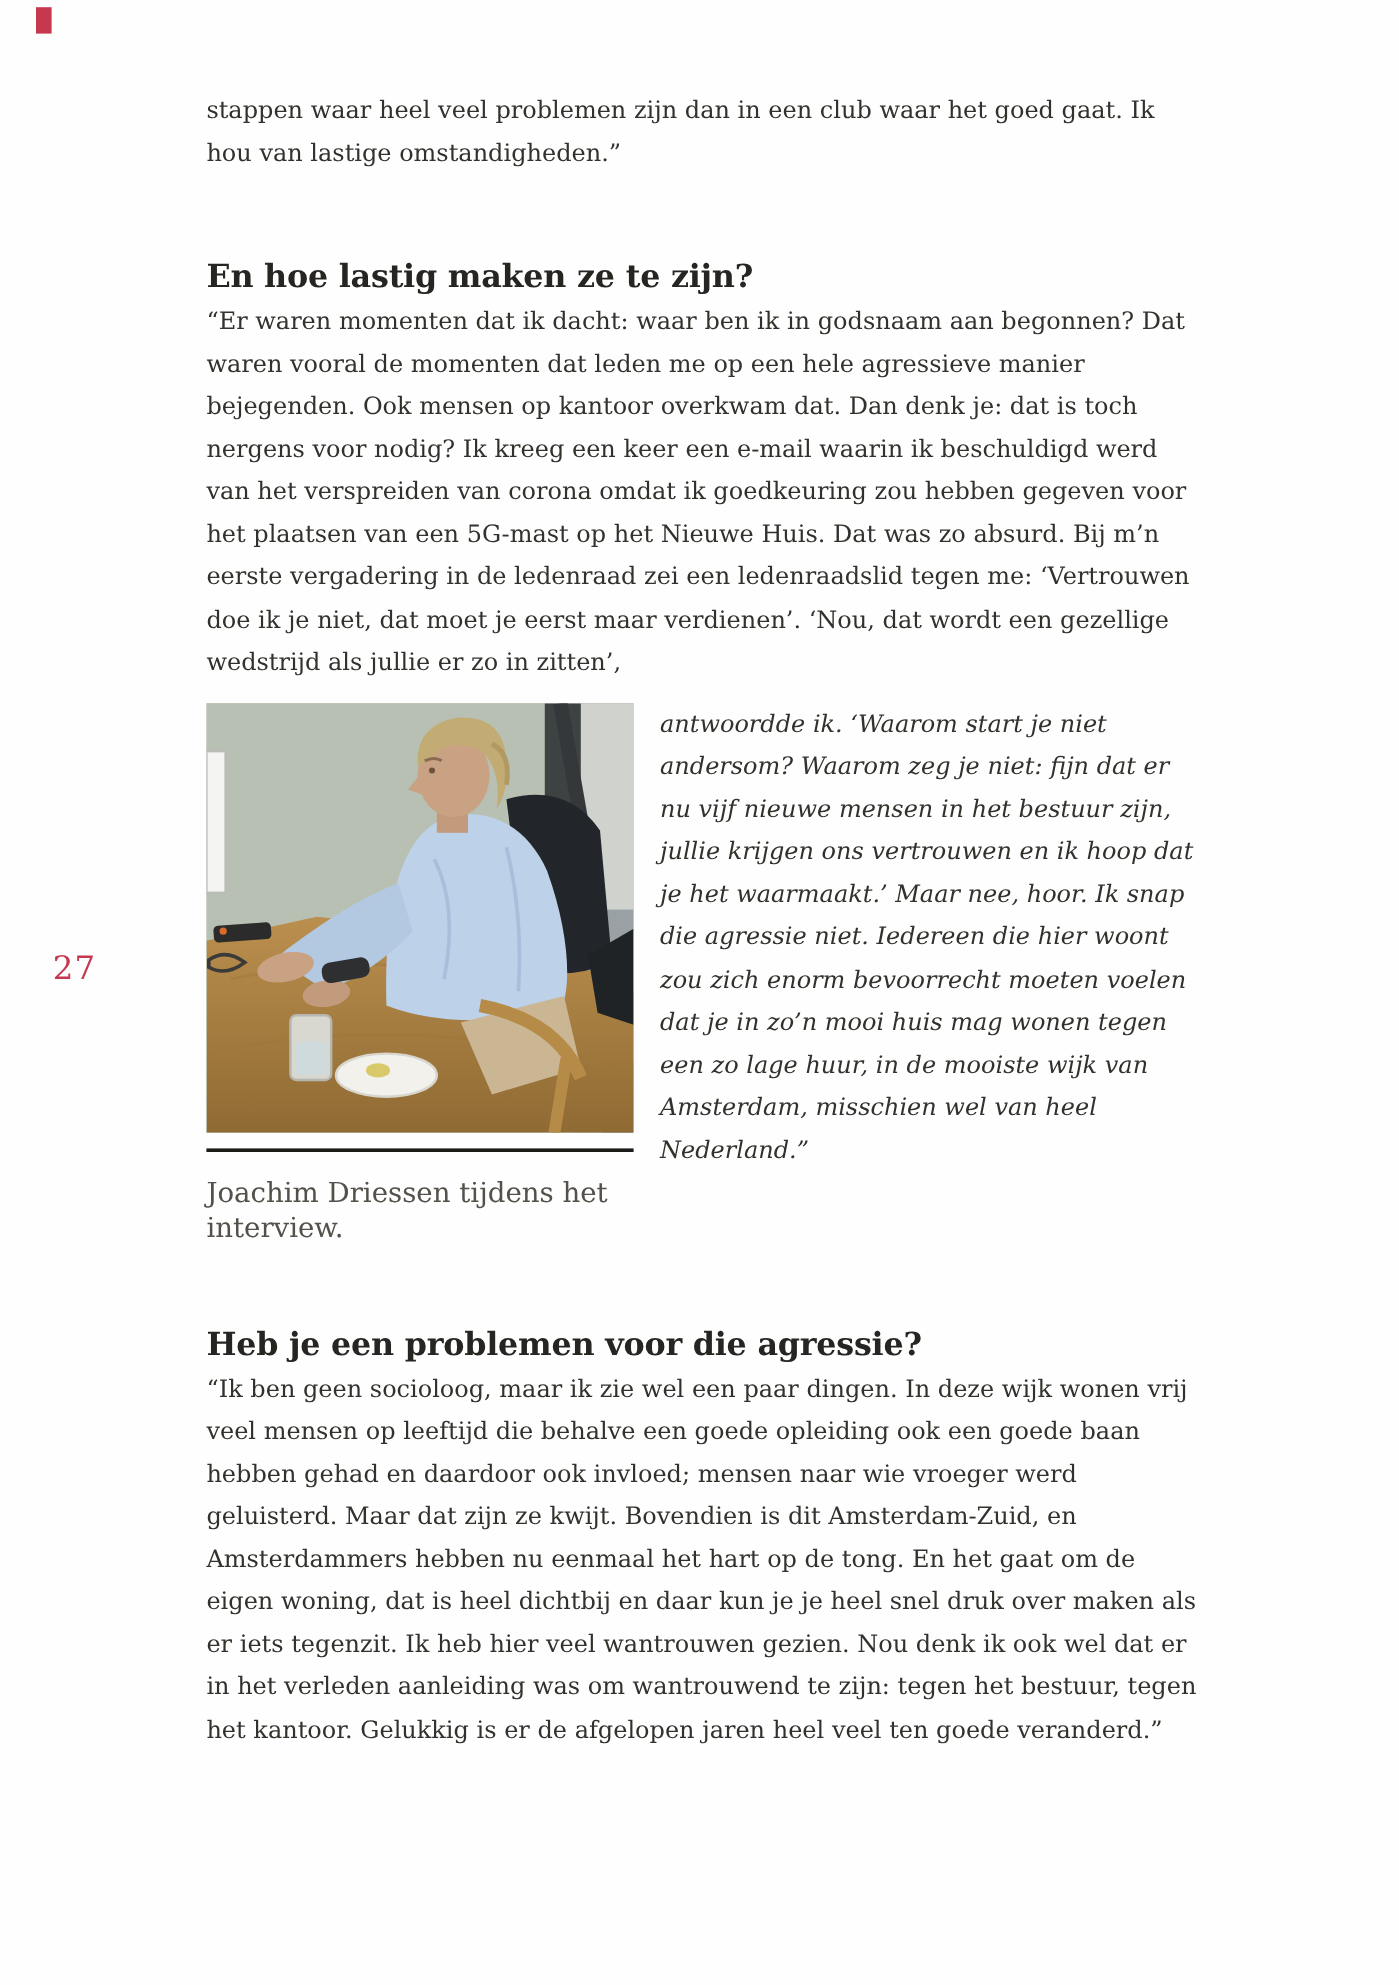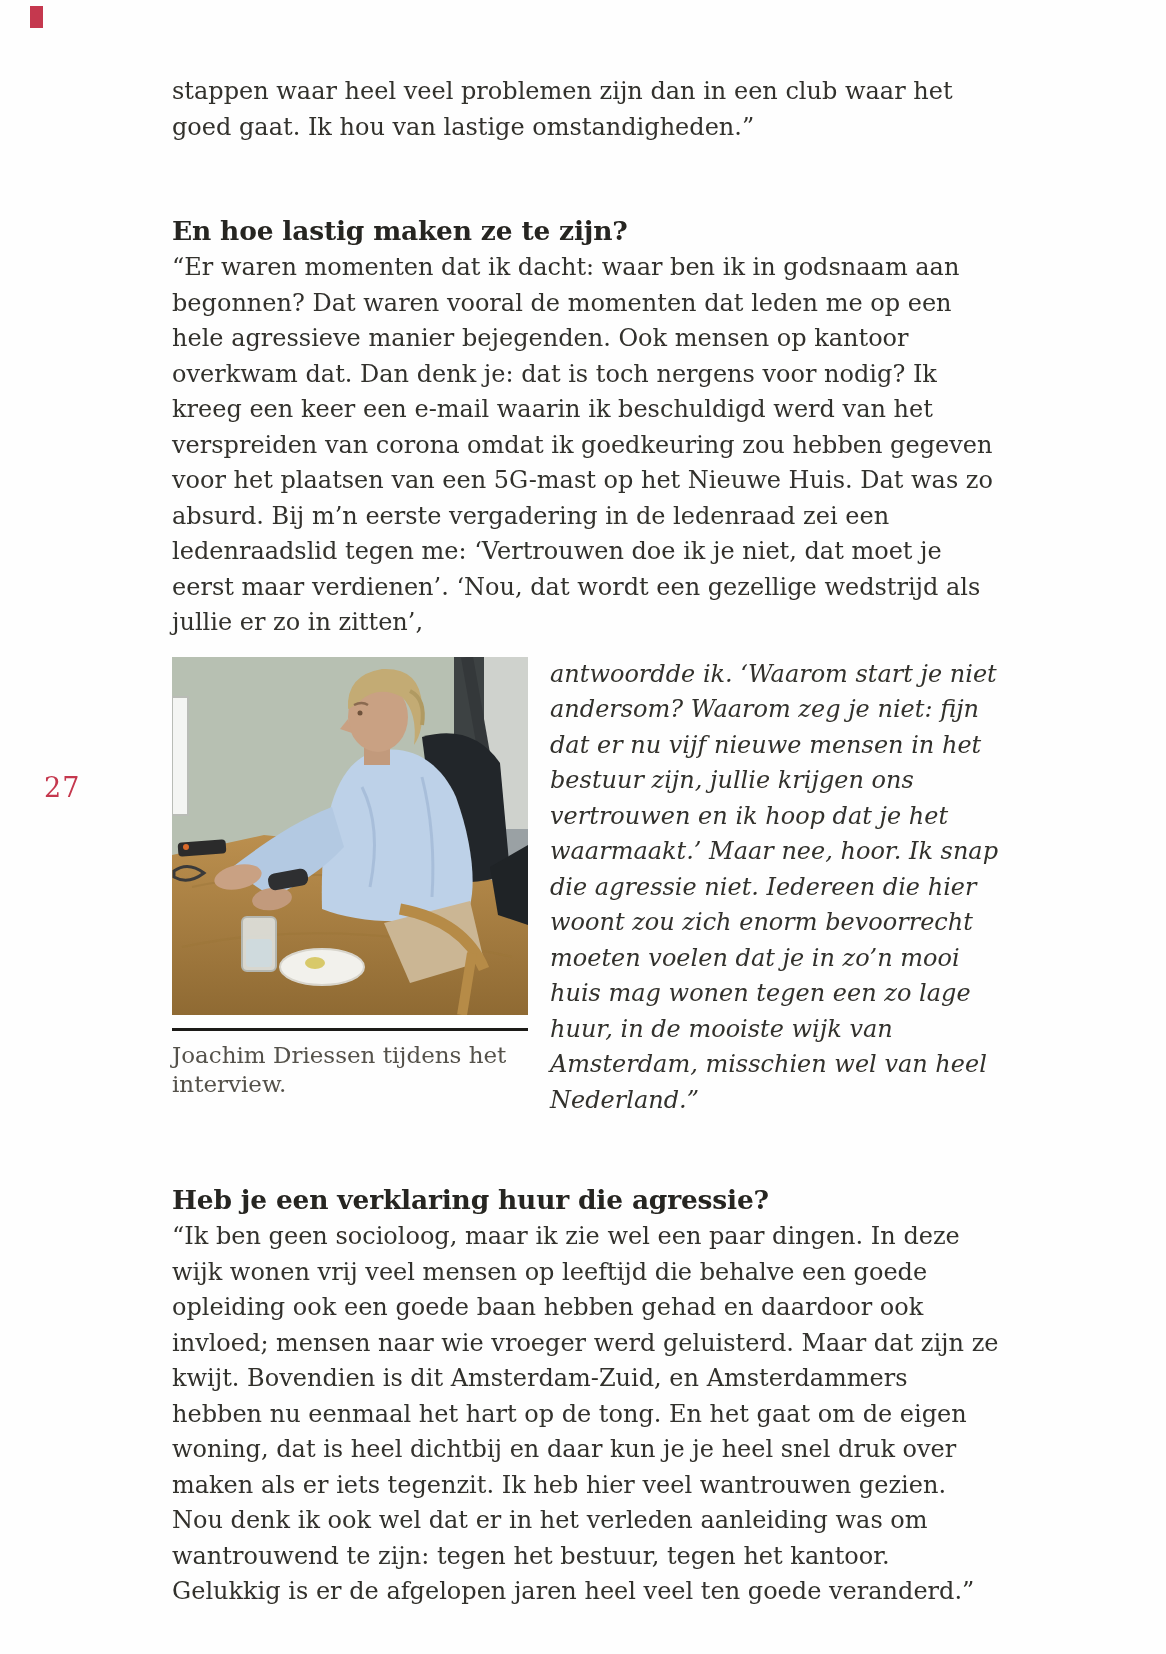--- a/index.html
+++ b/index.html
@@ -12,44 +12,44 @@
     color:#32312c;
     overflow:hidden;
     box-sizing:border-box;
     padding:74px 166px 0 172px;
   }
   .corner-tab{
     position:absolute;left:30px;top:6px;width:13px;height:22px;
     background:#c5384e;
   }
   .page-number{
-    position:absolute;left:44px;top:772px;
+    position:absolute;left:44px;top:792px;
     font-size:27px;color:#c5384e;letter-spacing:1px;
   }
   .lead,.body{
-    margin:0;font-size:24px;line-height:35.5px;color:#32312c;
+    margin:0;font-size:20px;line-height:35.5px;color:#32312c;
     text-align:left;
   }
   .question{
     margin:68px 0 2px 0;font-size:26.5px;line-height:35px;
     font-weight:bold;color:#262521;letter-spacing:-0.2px;
   }
   .media-row{
     display:flex;gap:22px;margin-top:16px;align-items:flex-start;
   }
   figure{margin:0;flex:0 0 356px;width:356px;}
   .photo{
     width:356px;height:358px;overflow:hidden;background:#b7c0b2;
   }
   .photo svg{display:block;width:100%;height:100%;}
   .caption-rule{
     width:356px;height:3px;background:#1c1b18;margin-top:13px;
   }
   figcaption{
-    margin-top:10px;font-size:23px;line-height:29px;color:#54514a;
+    margin-top:21px;font-size:23px;line-height:29px;color:#54514a;
   }
   .beside{flex:1 1 auto;font-style:italic;}
   .question.second{margin-top:64px;}
 </style>
 </head>
 <body>
 
 <div class="page">
 
   <div class="corner-tab"></div>
@@ -130,18 +130,18 @@
             <ellipse cx="143" cy="306" rx="10" ry="6" fill="#d8c96a"></ellipse>
           </svg>
         </div>
         <div class="caption-rule"></div>
         <figcaption>Joachim Driessen tijdens het interview.</figcaption>
       </figure>
 
       <p class="body beside">antwoordde ik. ‘Waarom start je niet andersom? Waarom zeg je niet: fijn dat er nu vijf nieuwe mensen in het bestuur zijn, jullie krijgen ons vertrouwen en ik hoop dat je het waarmaakt.’ Maar nee, hoor. Ik snap die agressie niet. Iedereen die hier woont zou zich enorm bevoorrecht moeten voelen dat je in zo’n mooi huis mag wonen tegen een zo lage huur, in de mooiste wijk van Amsterdam, misschien wel van heel Nederland.”</p>
     </div>
 
-    <h2 class="question second">Heb je een verklaring huur die agressie?</h2>
+    <h2 class="question second">Heb je een problemen voor die agressie?</h2>
 
     <p class="body">“Ik ben geen socioloog, maar ik zie wel een paar dingen. In deze wijk wonen vrij veel mensen op leeftijd die behalve een goede opleiding ook een goede baan hebben gehad en daardoor ook invloed; mensen naar wie vroeger werd geluisterd. Maar dat zijn ze kwijt. Bovendien is dit Amsterdam-Zuid, en Amsterdammers hebben nu eenmaal het hart op de tong. En het gaat om de eigen woning, dat is heel dichtbij en daar kun je je heel snel druk over maken als er iets tegenzit. Ik heb hier veel wantrouwen gezien. Nou denk ik ook wel dat er in het verleden aanleiding was om wantrouwend te zijn: tegen het bestuur, tegen het kantoor. Gelukkig is er de afgelopen jaren heel veel ten goede veranderd.”</p>
 
   </main>
 </div>
 
 </body></html>

